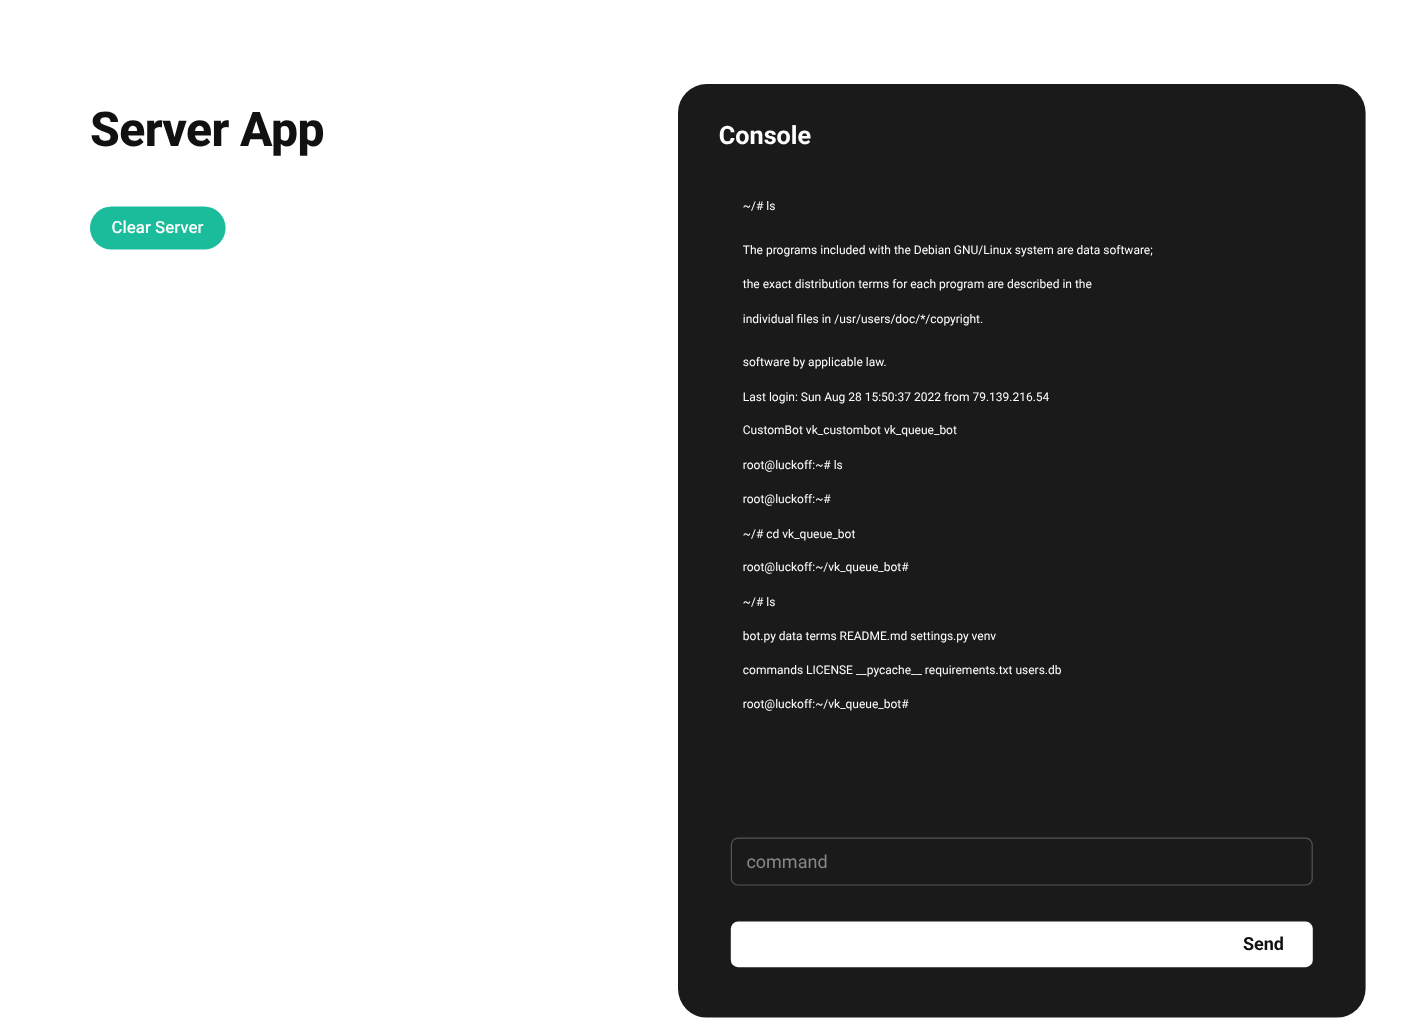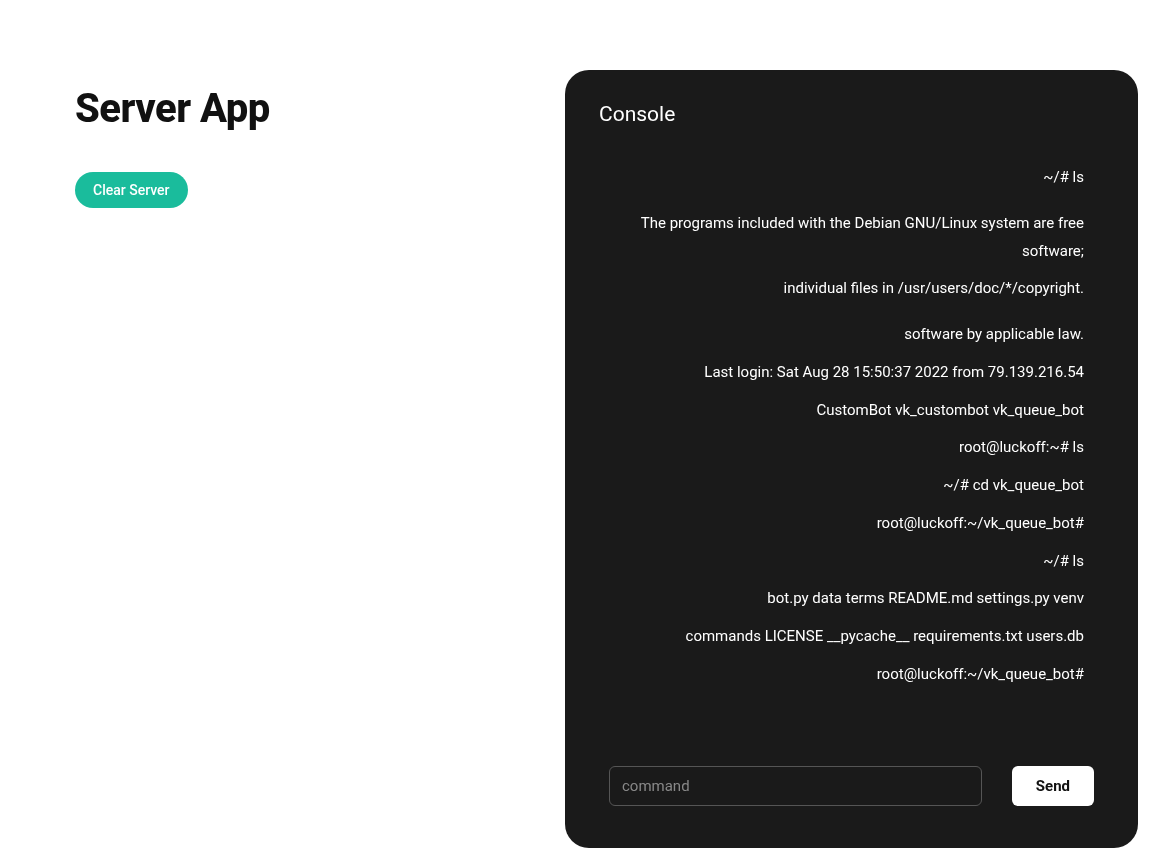--- a/index.html
+++ b/index.html
@@ -47,41 +47,41 @@
       background: #1a1a1a;
       border-radius: 24px;
       padding: 22px 24px;
       display: flex;
       flex-direction: column;
       color: #fff;
       min-width: 0;
     }
     .console-title {
       font-size: 21px;
-      font-weight: 400;
+      font-weight: 700;
       margin-bottom: 18px;
     }
     .console-output {
       flex: 1;
       overflow-y: auto;
-      font-size: 15px;
+      font-size: 10px;
       line-height: 1.85;
       color: #fff;
-      text-align: right;
     }
     .console-output .block {
       margin-bottom: 18px;
     }
     .console-output .block:last-child {
       margin-bottom: 0;
     }
     .console-input-row {
       display: flex;
       gap: 10px;
       margin-top: 12px;
+      flex-direction: column;
     }
     .command-input {
       flex: 1;
       background: transparent;
       border: 1px solid #555;
       border-radius: 6px;
       padding: 10px 12px;
       font-size: 15px;
       color: #fff;
       font-family: inherit;
@@ -93,47 +93,50 @@
     .send-btn {
       background: #fff;
       color: #111;
       border: none;
       border-radius: 6px;
       padding: 10px 24px;
       font-size: 15px;
       font-weight: 700;
       cursor: pointer;
       font-family: inherit;
+      text-align: right;
     }
   </style>
 </head>
 <body>
 
 <div class="app">
   <div class="left-panel">
     <h1 class="page-title">Server App</h1>
     <button class="clear-btn">Clear Server</button>
   </div>
 
   <div class="console-panel">
     <div class="console-title">Console</div>
 
     <div class="console-output">
       <div class="block">
         <div>~/# ls</div>
       </div>
       <div class="block">
-        <div>The programs included with the Debian GNU/Linux system are free software;</div>
+        <div>The programs included with the Debian GNU/Linux system are data software;</div>
+        <div>the exact distribution terms for each program are described in the</div>
         <div>individual files in /usr/users/doc/*/copyright.</div>
       </div>
       <div class="block">
         <div>software by applicable law.</div>
-        <div>Last login: Sat Aug 28 15:50:37 2022 from 79.139.216.54</div>
+        <div>Last login: Sun Aug 28 15:50:37 2022 from 79.139.216.54</div>
         <div>CustomBot vk_custombot vk_queue_bot</div>
         <div>root@luckoff:~# ls</div>
+        <div>root@luckoff:~#</div>
         <div>~/# cd vk_queue_bot</div>
         <div>root@luckoff:~/vk_queue_bot#</div>
         <div>~/# ls</div>
         <div>bot.py data terms README.md settings.py venv</div>
         <div>commands LICENSE __pycache__ requirements.txt users.db</div>
         <div>root@luckoff:~/vk_queue_bot#</div>
       </div>
     </div>
 
     <div class="console-input-row">

